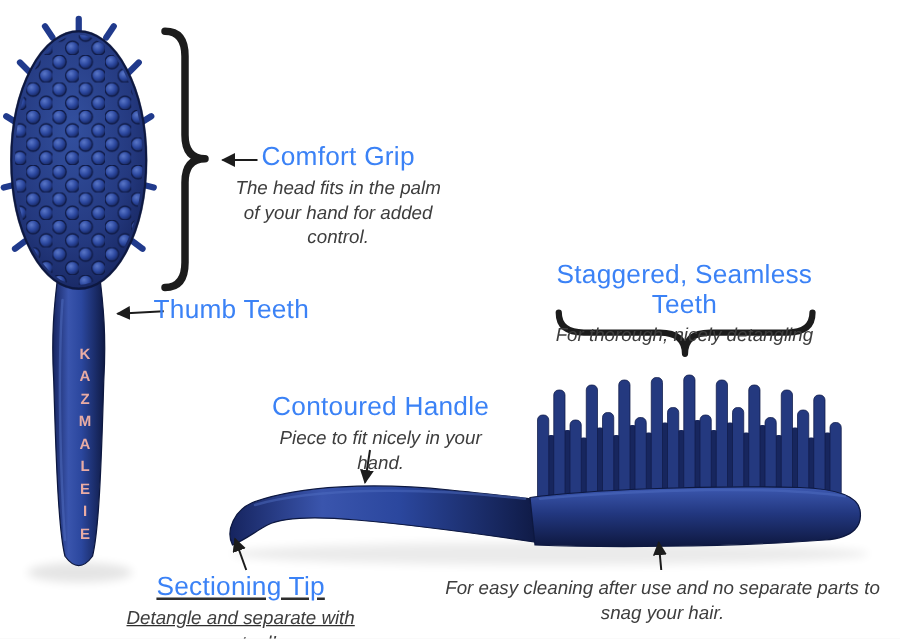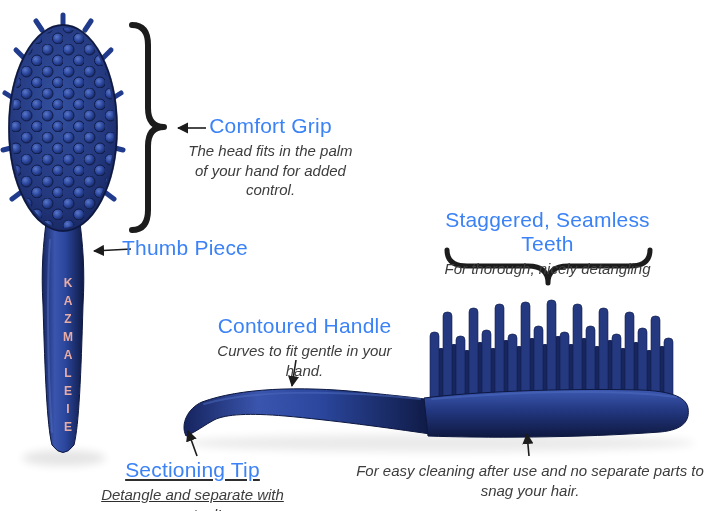--- a/index.html
+++ b/index.html
@@ -159,31 +159,31 @@
   </svg>
 
   <div id="brand-text">KAZMALEIE</div>
 
   <div class="callout" style="left:188px;top:114px;width:165px;">
     <div class="title">Comfort Grip</div>
     <div class="sub">The head fits in the palm of your hand for added control.</div>
   </div>
 
   <div class="callout" style="left:95px;top:236px;width:180px;">
-    <div class="title">Thumb Piece</div>
+    <div class="title">Thumb Teeth</div>
   </div>
 
   <div class="callout" style="left:425px;top:208px;width:245px;">
     <div class="title">Staggered, Seamless Teeth</div>
     <div class="sub">For thorough, nicely detangling</div>
   </div>
 
   <div class="callout" style="left:212px;top:314px;width:185px;">
     <div class="title">Contoured Handle</div>
-    <div class="sub">Curves to fit gentle in your hand.</div>
+    <div class="sub">Piece to fit nicely in your hand.</div>
   </div>
 
   <div class="callout" style="left:100px;top:458px;width:185px;text-decoration:underline;">
     <div class="title">Sectioning Tip</div>
     <div class="sub">Detangle and separate with one tool!</div>
   </div>
 
   <div class="callout" style="left:350px;top:458px;width:360px;">
     <div class="sub">For easy cleaning after use and no separate parts to snag your hair.</div>
   </div>

